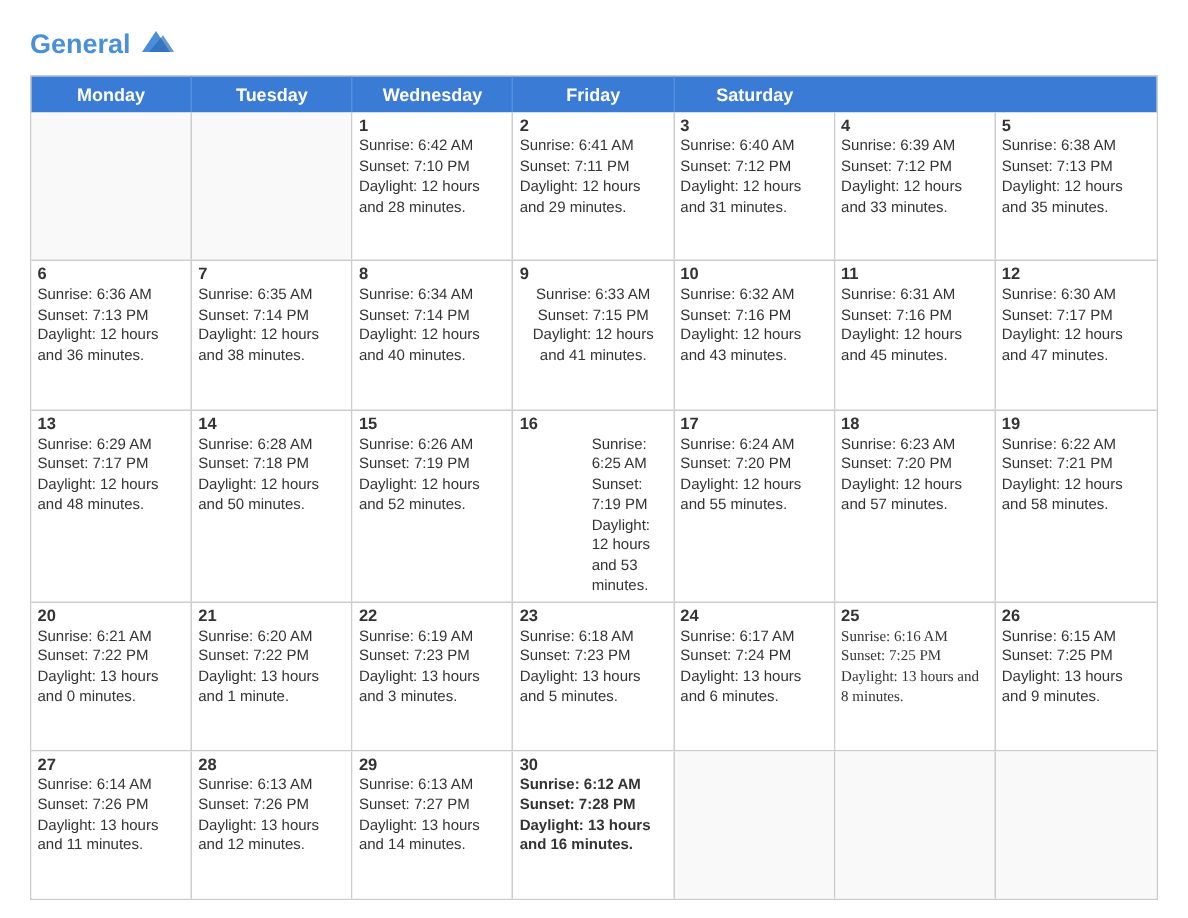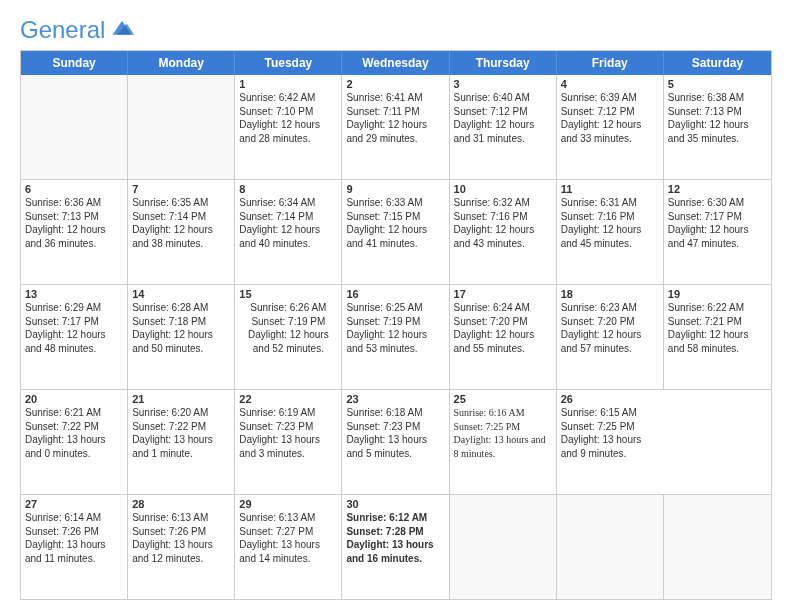--- a/index.html
+++ b/index.html
@@ -21,22 +21,22 @@
       display: flex;
       justify-content: space-between;
       align-items: flex-start;
       margin-bottom: 10px;
     }
     .logo {
       display: flex;
       align-items: center;
     }
     .logo-text {
-      font-size: 24px;
-      font-weight: normal;
+      font-size: 18px;
+      font-weight: bold;
       color: #1a1a1a;
       line-height: 1.1;
     }
     .logo-text span {
       color: #4a90d9;
     }
     .logo-icon {
       width: 28px;
       height: 28px;
       margin-left: 3px;
@@ -127,25 +127,23 @@
       </div>
     </div>
     <div class="title-block">
       <div class="main-title"></div>
       <div class="subtitle"></div>
     </div>
   </div>
 
   <div class="calendar">
     <div class="cal-header-row">
-    <div class="cal-header-cell">Sunday</div>
         <div class="cal-header-cell">Monday</div>
         <div class="cal-header-cell">Tuesday</div>
         <div class="cal-header-cell">Wednesday</div>
-        <div class="cal-header-cell">Thursday</div>
         <div class="cal-header-cell">Friday</div>
         <div class="cal-header-cell">Saturday</div>
       </div>
     <div class="cal-body">
     <div class="cal-row">
           <div class="cal-cell empty"></div>
           <div class="cal-cell empty"></div>
           <div class="cal-cell">
             <div class="day-num">1</div>
             <div class="day-info" style="white-space: pre-line;">Sunrise: 6:42 AM
@@ -191,21 +189,21 @@
 Daylight: 12 hours and 38 minutes.</div>
           </div>
           <div class="cal-cell">
             <div class="day-num">8</div>
             <div class="day-info" style="white-space: pre-line;">Sunrise: 6:34 AM
 Sunset: 7:14 PM
 Daylight: 12 hours and 40 minutes.</div>
           </div>
           <div class="cal-cell">
             <div class="day-num">9</div>
-            <div class="day-info" style="white-space: pre-line;">Sunrise: 6:33 AM
+            <div class="day-info" style="white-space: pre-line; text-align: center;">Sunrise: 6:33 AM
 Sunset: 7:15 PM
 Daylight: 12 hours and 41 minutes.</div>
           </div>
           <div class="cal-cell">
             <div class="day-num">10</div>
             <div class="day-info" style="white-space: pre-line;">Sunrise: 6:32 AM
 Sunset: 7:16 PM
 Daylight: 12 hours and 43 minutes.</div>
           </div>
           <div class="cal-cell">
@@ -229,27 +227,27 @@
 Daylight: 12 hours and 48 minutes.</div>
           </div>
           <div class="cal-cell">
             <div class="day-num">14</div>
             <div class="day-info" style="white-space: pre-line;">Sunrise: 6:28 AM
 Sunset: 7:18 PM
 Daylight: 12 hours and 50 minutes.</div>
           </div>
           <div class="cal-cell">
             <div class="day-num">15</div>
-            <div class="day-info" style="white-space: pre-line; text-align: center;">Sunrise: 6:26 AM
+            <div class="day-info" style="white-space: pre-line;">Sunrise: 6:26 AM
 Sunset: 7:19 PM
 Daylight: 12 hours and 52 minutes.</div>
           </div>
           <div class="cal-cell">
             <div class="day-num">16</div>
-            <div class="day-info" style="white-space: pre-line;">Sunrise: 6:25 AM
+            <div class="day-info" style="white-space: pre-line; margin-left: 48px;">Sunrise: 6:25 AM
 Sunset: 7:19 PM
 Daylight: 12 hours and 53 minutes.</div>
           </div>
           <div class="cal-cell">
             <div class="day-num">17</div>
             <div class="day-info" style="white-space: pre-line;">Sunrise: 6:24 AM
 Sunset: 7:20 PM
 Daylight: 12 hours and 55 minutes.</div>
           </div>
           <div class="cal-cell">
@@ -282,20 +280,26 @@
             <div class="day-num">22</div>
             <div class="day-info" style="white-space: pre-line;">Sunrise: 6:19 AM
 Sunset: 7:23 PM
 Daylight: 13 hours and 3 minutes.</div>
           </div>
           <div class="cal-cell">
             <div class="day-num">23</div>
             <div class="day-info" style="white-space: pre-line;">Sunrise: 6:18 AM
 Sunset: 7:23 PM
 Daylight: 13 hours and 5 minutes.</div>
+          </div>
+          <div class="cal-cell">
+            <div class="day-num">24</div>
+            <div class="day-info" style="white-space: pre-line;">Sunrise: 6:17 AM
+Sunset: 7:24 PM
+Daylight: 13 hours and 6 minutes.</div>
           </div>
           <div class="cal-cell">
             <div class="day-num">25</div>
             <div class="day-info" style="white-space: pre-line; font-family: Liberation Serif, serif;">Sunrise: 6:16 AM
 Sunset: 7:25 PM
 Daylight: 13 hours and 8 minutes.</div>
           </div>
           <div class="cal-cell">
             <div class="day-num">26</div>
             <div class="day-info" style="white-space: pre-line;">Sunrise: 6:15 AM

